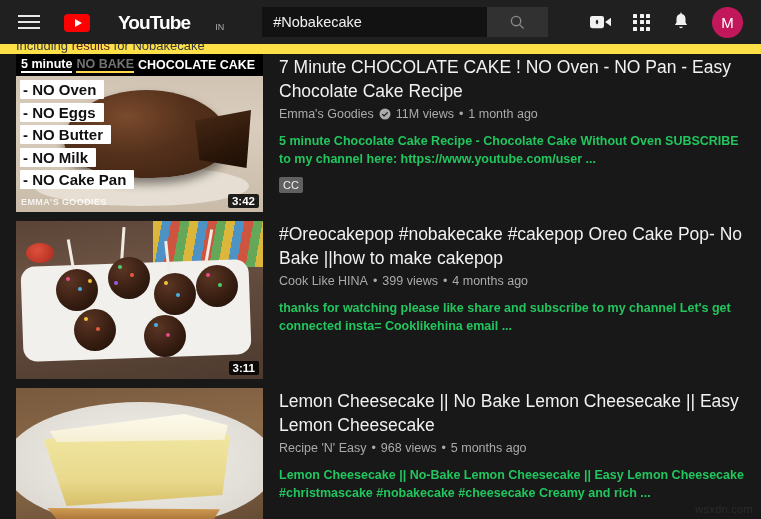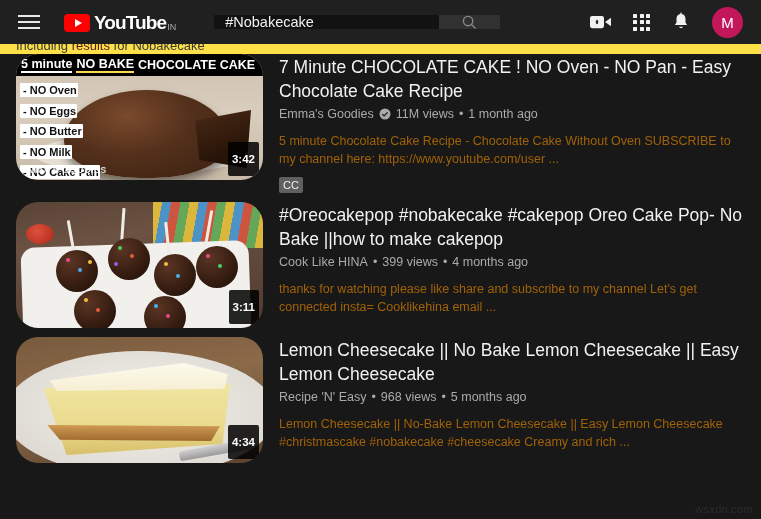--- a/index.html
+++ b/index.html
@@ -22,21 +22,21 @@
   }
   .hamburger {
     width: 26px; height: 26px;
     display: flex; flex-direction: column;
     justify-content: center; gap: 4px;
     margin-left: 6px; margin-right: 20px;
     cursor: pointer;
   }
   .hamburger span { display: block; height: 2px; width: 22px; background: #e8e8e8; }
 
-  .logo-wrap { display: flex; align-items: flex-end; cursor: pointer; }
+  .logo-wrap { display: flex; align-items: flex-end; cursor: pointer; gap: 24px; }
   .logo-mark {
     width: 26px; height: 18px;
     background: #ff0000;
     border-radius: 4px;
     display: flex; align-items: center; justify-content: center;
     margin-right: 4px; margin-top: 1px;
   }
   .logo-mark .tri {
     width: 0; height: 0;
     border-left: 7px solid #fff;
@@ -55,21 +55,21 @@
     color: #aaa;
     font-size: 9px;
     line-height: 10px;
     margin-left: 1px;
     margin-top: 1px;
   }
 
   .search-zone {
     display: flex;
     margin-left: 38px;
-    height: 14px;
+    height: 30px;
   }
   .search-input-box {
     width: 225px;
     background: #121212;
     border: 1px solid #121212;
     display: flex; align-items: center;
     padding: 0 10px;
   }
   .search-input-box .val {
     color: #f1f1f1;
@@ -133,56 +133,55 @@
   .video-row {
     display: flex;
     margin-bottom: 9px;
     cursor: pointer;
   }
 
   
   .thumb {
     position: relative;
     width: 247px;
-    height: 126px;
+    height: 158px;
     flex: 0 0 247px;
     margin-right: 16px;
     background: #000;
     overflow: hidden;
-    border-radius: 22px;
   }
   .duration {
     position: absolute;
     right: 4px; bottom: 4px;
     background: rgba(0,0,0,0.85);
     color: #fff;
     font-size: 11.5px;
     font-weight: 600;
-    padding: 11px 4px;
+    padding: 1px 4px;
     border-radius: 2px;
     z-index: 6;
   }
 
   
   .t1 { background: linear-gradient(180deg,#cdbfae 0%,#d9cdbd 45%,#c9bba8 100%); }
   .t1 .banner {
     position: absolute; top: 0; left: 0; right: 0;
     height: 22px; background: #000;
     display: flex; align-items: center;
     padding-left: 5px;
     z-index: 5;
   }
   .t1 .banner .b1 { color: #fff; font-size: 12.5px; font-weight: bold; border-bottom: 2px solid #fff; }
-  .t1 .banner .b2 { color: #ffffff; font-size: 12.5px; font-weight: bold; border-bottom: 2px solid #ffd84d; margin-left: 4px; }
+  .t1 .banner .b2 { color: #737373; font-size: 12.5px; font-weight: bold; border-bottom: 2px solid #ffd84d; margin-left: 4px; }
   .t1 .banner .b3 { color: #fff; font-size: 12.5px; font-weight: bold; margin-left: 4px; }
   .t1 .nolist { position: absolute; top: 26px; left: 4px; z-index: 5; }
   .t1 .nolist div {
     background: #fff; color: #111;
-    font-size: 11px; font-weight: bold;
-    padding: 1px 1px 1px 3px;
+    font-size: 15px; font-weight: bold;
+    padding: 1px 8px 1px 3px;
     margin-bottom: 3.5px;
     display: inline-block;
     border-radius: 1px;
   }
   .t1 .cake {
     position: absolute;
     left: 48px; top: 36px;
     width: 165px; height: 88px;
     background: radial-gradient(ellipse at 38% 30%, #7a4a2c 0%, #53301b 45%, #3a2011 100%);
     border-radius: 50% 50% 46% 46% / 58% 58% 42% 42%;
@@ -310,26 +309,27 @@
     align-items: center;
     flex-wrap: nowrap;
     white-space: nowrap;
   }
   .verified {
     width: 12px; height: 12px;
     margin: 0 5px;
     flex: 0 0 12px;
   }
   .v-desc {
-    color: #a16207;
+    color: #22c55e;
     font-size: 12.5px;
     line-height: 18px;
     margin-top: 9px;
     max-height: 36px;
     overflow: hidden;
+    font-weight: bold;
   }
   .badges { margin-top: 7px; }
   .badge {
     display: inline-block;
     background: #606060;
     color: #f1f1f1;
     font-size: 11px;
     font-weight: 500;
     padding: 1px 4px;
     border-radius: 2px;

